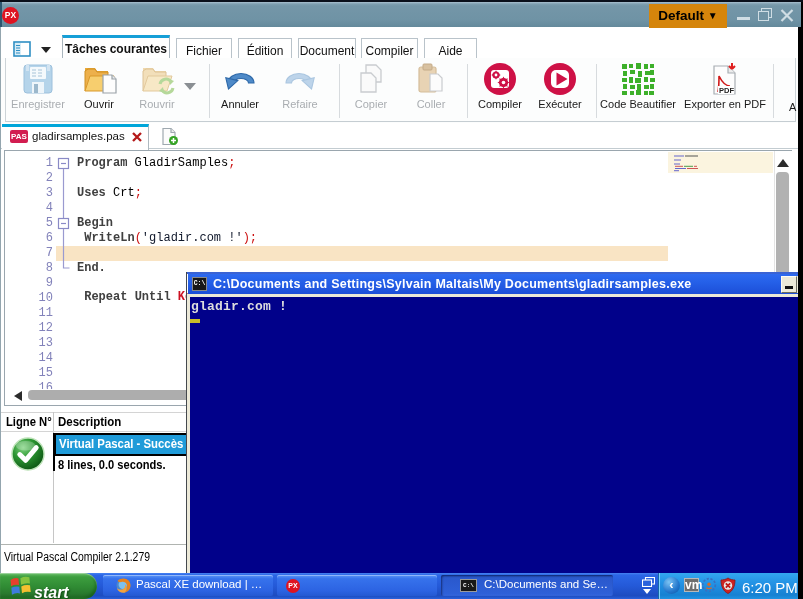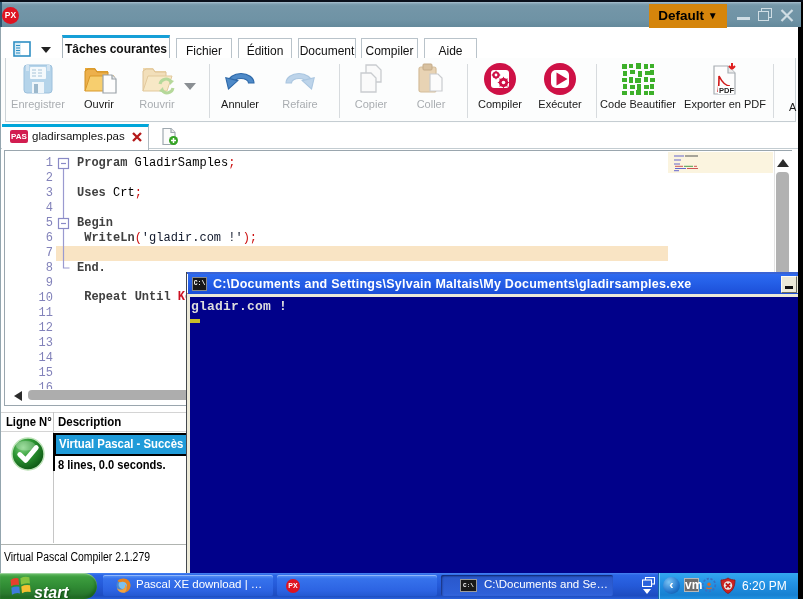--- a/index.html
+++ b/index.html
@@ -409,16 +409,16 @@
     <svg class="abs" style="left:701px;top:4px;" width="16" height="16" viewBox="0 0 16 16">
       <circle cx="8" cy="8" r="6.3" fill="none" stroke="#3a70c0" stroke-width="1.7" stroke-dasharray="2.2 1.6"></circle>
       <circle cx="8" cy="7.2" r="1.7" fill="#d86828"></circle>
       <path d="M5.2 10.8 q2.8 1.8 5.6 0" stroke="#d86828" stroke-width="1.3" fill="none"></path>
     </svg>
     <svg class="abs" style="left:720px;top:4px;" width="16" height="17" viewBox="0 0 16 17">
       <path d="M8 1 C10 2.5 13 3 15 3 C15 9 13 14 8 16.5 C3 14 1 9 1 3 C3 3 6 2.5 8 1 Z" fill="#cc2222" stroke="#8e1414" stroke-width="0.8"></path>
       <circle cx="8" cy="8.5" r="4.2" fill="#e8e8e8"></circle>
       <path d="M5.8 6.3 L10.2 10.7 M10.2 6.3 L5.8 10.7" stroke="#c01818" stroke-width="1.8"></path>
     </svg>
-    <div class="abs" style="left:742px;top:6px;font-size:12px;color:#fff;">6:20 PM</div>
+    <div class="abs" style="left:742px;top:6px;font-size:15px;color:#fff;">6:20 PM</div>
   </div>
   <div class="abs" id="blackstrip"></div>
 </div>
 
 </body></html>

